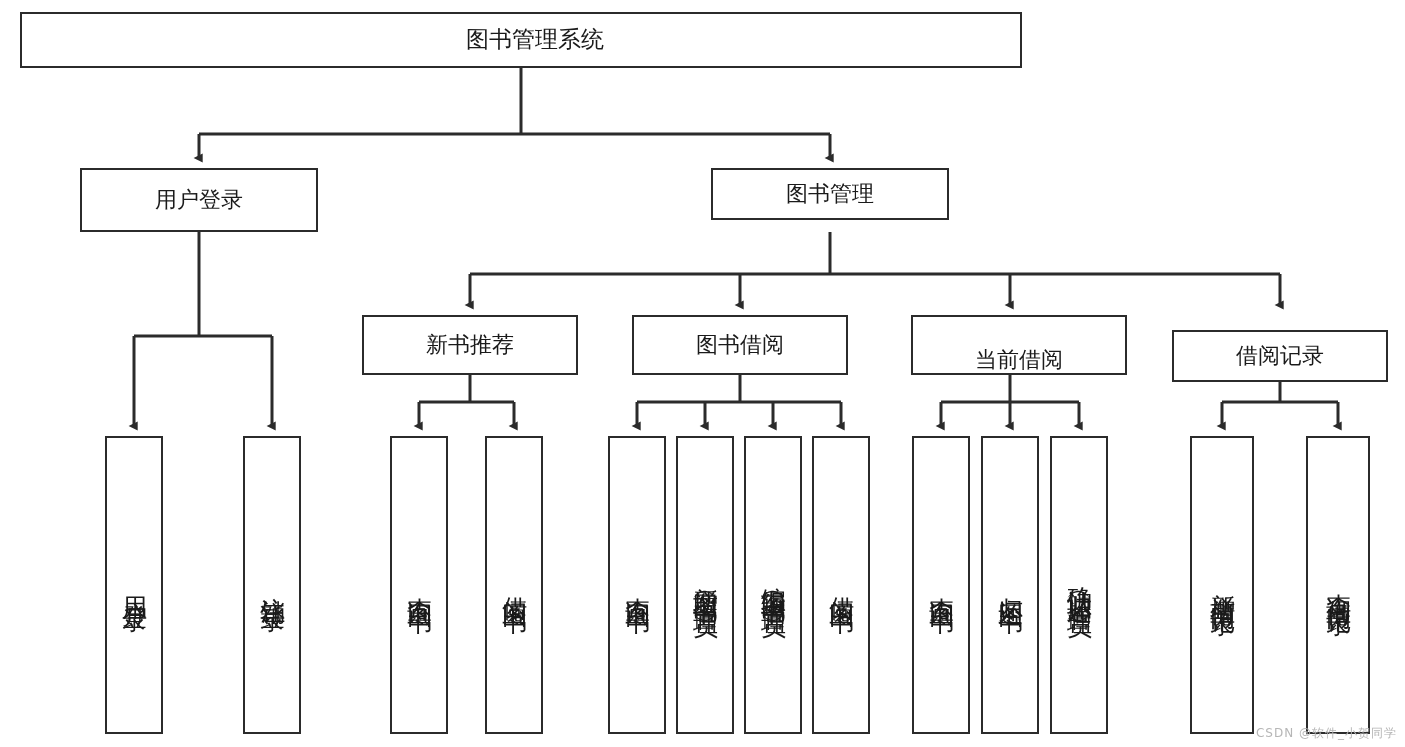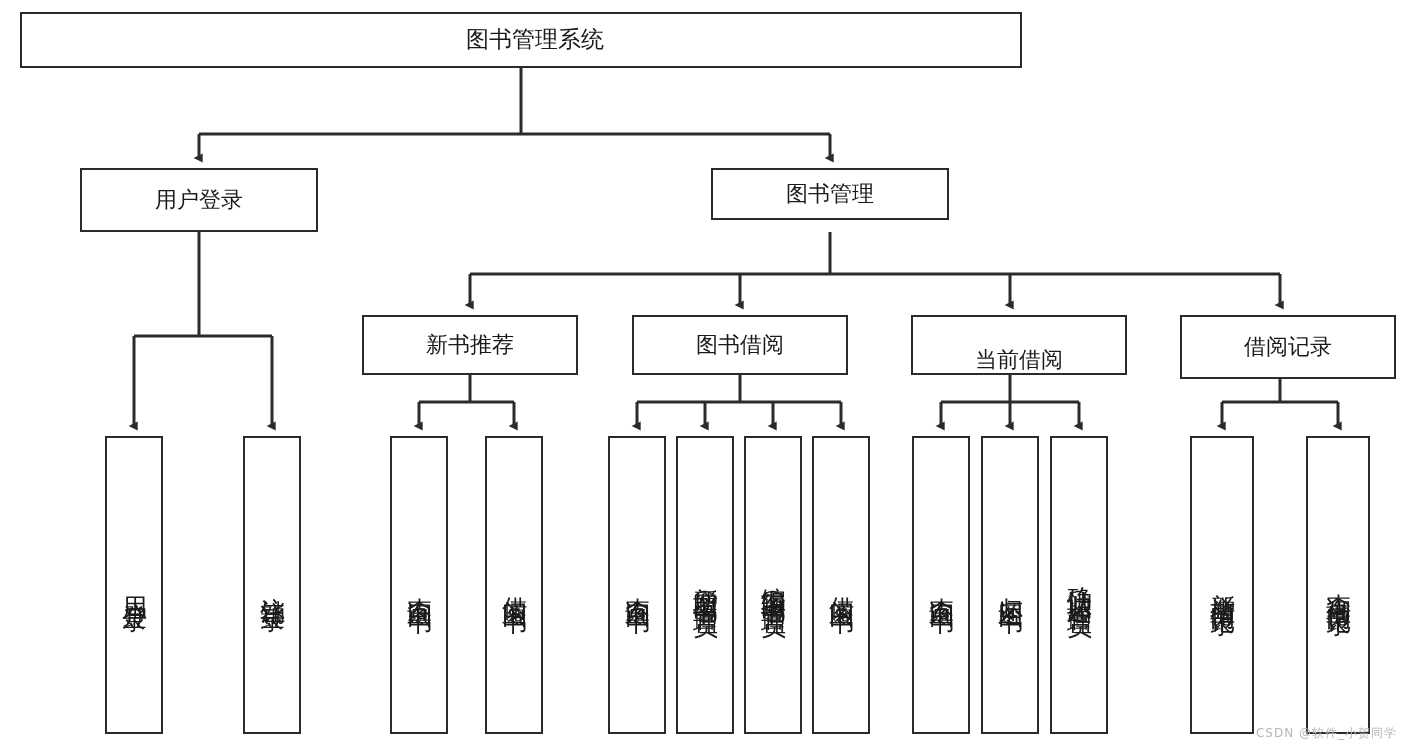--- a/index.html
+++ b/index.html
@@ -129,21 +129,21 @@
 
   <div class="node horiz" style="left:362px;top:315px;width:216px;height:60px;">
     <span class="lbl">新书推荐</span>
   </div>
   <div class="node horiz" style="left:632px;top:315px;width:216px;height:60px;">
     <span class="lbl">图书借阅</span>
   </div>
   <div class="node horiz" style="left:911px;top:315px;width:216px;height:60px;align-items:flex-end;">
     <span class="lbl">当前借阅</span>
   </div>
-  <div class="node horiz" style="left:1172px;top:315px;width:216px;height:64px;margin-left:8px;">
+  <div class="node horiz" style="left:1172px;top:330px;width:216px;height:52px;">
     <span class="lbl">借阅记录</span>
   </div>
 
   <div class="node vert" style="left:105px;top:436px;width:58px;height:298px;">
     <span class="lbl">用户登录</span>
   </div>
   <div class="node vert" style="left:243px;top:436px;width:58px;height:298px;">
     <span class="lbl">注销登录</span>
   </div>
 

